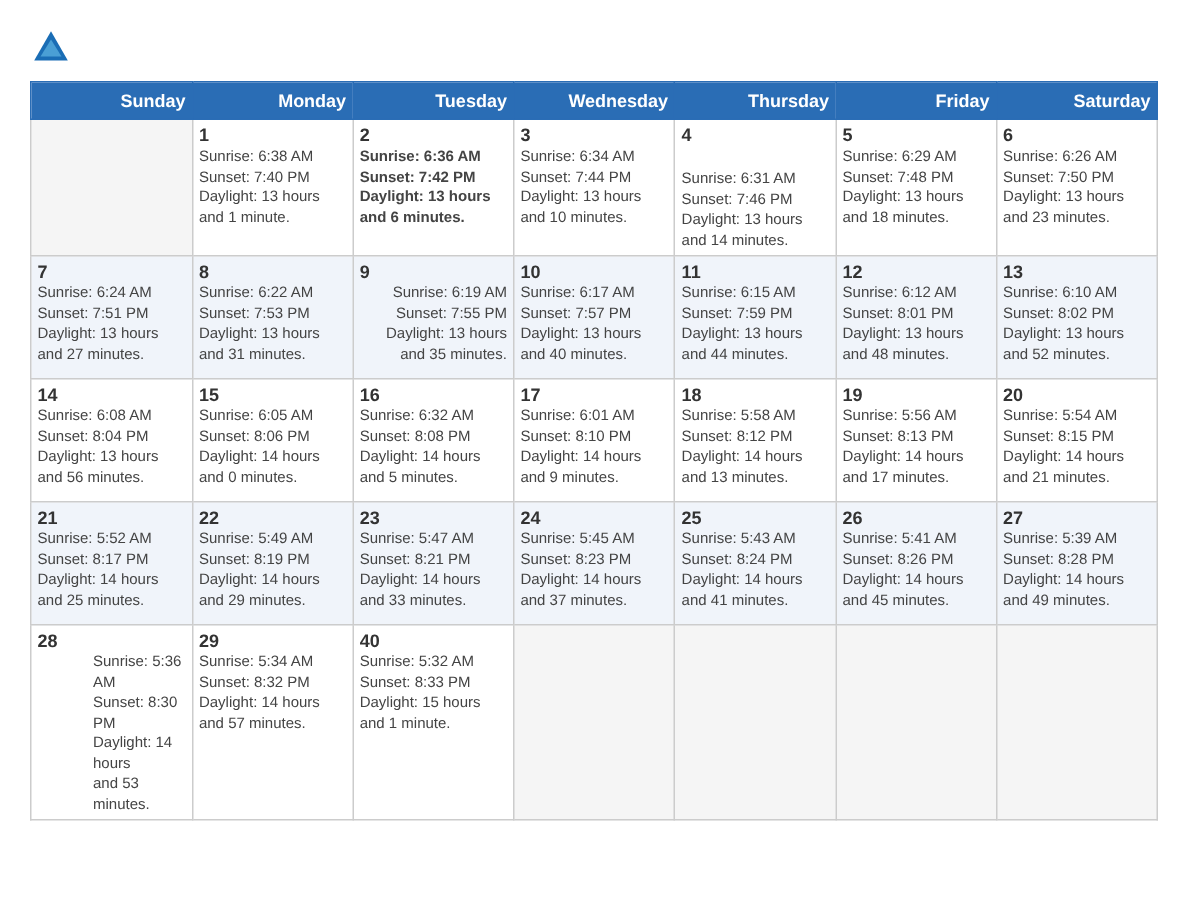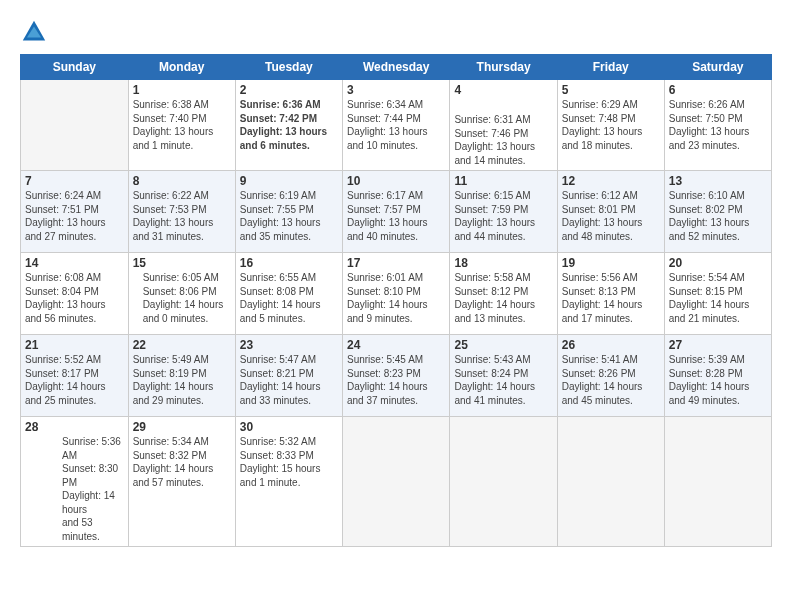--- a/index.html
+++ b/index.html
@@ -58,21 +58,21 @@
     }
     .calendar {
       width: 100%;
       border-collapse: collapse;
       font-size: 10.5px;
     }
     .calendar th {
       background: #2a6db5;
       color: #fff;
       padding: 5px 4px;
-      text-align: center;
+      text-align: right;
       font-size: 12px;
       font-weight: bold;
       border: 1px solid #2a6db5;
     }
     .calendar td {
       border: 1px solid #ccc;
       vertical-align: top;
       padding: 3px 4px;
       width: 108px;
       height: 82px;
@@ -186,21 +186,21 @@
           </td>
           <td>
             <span class="day-num">8</span>
             <div class="day-info" style="white-space: pre-line;">Sunrise: 6:22 AM
 Sunset: 7:53 PM
 Daylight: 13 hours
 and 31 minutes.</div>
           </td>
           <td>
             <span class="day-num">9</span>
-            <div class="day-info" style="white-space: pre-line;">Sunrise: 6:19 AM
+            <div class="day-info" style="white-space: pre-line; text-align: right;">Sunrise: 6:19 AM
 Sunset: 7:55 PM
 Daylight: 13 hours
 and 35 minutes.</div>
           </td>
           <td>
             <span class="day-num">10</span>
             <div class="day-info" style="white-space: pre-line;">Sunrise: 6:17 AM
 Sunset: 7:57 PM
 Daylight: 13 hours
 and 40 minutes.</div>
@@ -230,28 +230,28 @@
         <tr>
           <td>
             <span class="day-num">14</span>
             <div class="day-info" style="white-space: pre-line;">Sunrise: 6:08 AM
 Sunset: 8:04 PM
 Daylight: 13 hours
 and 56 minutes.</div>
           </td>
           <td>
             <span class="day-num">15</span>
-            <div class="day-info" style="white-space: pre-line; margin-left: 10px;">Sunrise: 6:05 AM
+            <div class="day-info" style="white-space: pre-line;">Sunrise: 6:05 AM
 Sunset: 8:06 PM
 Daylight: 14 hours
 and 0 minutes.</div>
           </td>
           <td>
             <span class="day-num">16</span>
-            <div class="day-info" style="white-space: pre-line;">Sunrise: 6:55 AM
+            <div class="day-info" style="white-space: pre-line;">Sunrise: 6:32 AM
 Sunset: 8:08 PM
 Daylight: 14 hours
 and 5 minutes.</div>
           </td>
           <td>
             <span class="day-num">17</span>
             <div class="day-info" style="white-space: pre-line;">Sunrise: 6:01 AM
 Sunset: 8:10 PM
 Daylight: 14 hours
 and 9 minutes.</div>
@@ -338,21 +338,21 @@
 and 53 minutes.</div>
           </td>
           <td>
             <span class="day-num">29</span>
             <div class="day-info" style="white-space: pre-line;">Sunrise: 5:34 AM
 Sunset: 8:32 PM
 Daylight: 14 hours
 and 57 minutes.</div>
           </td>
           <td>
-            <span class="day-num">30</span>
+            <span class="day-num">40</span>
             <div class="day-info" style="white-space: pre-line;">Sunrise: 5:32 AM
 Sunset: 8:33 PM
 Daylight: 15 hours
 and 1 minute.</div>
           </td>
           <td class="empty"></td>
           <td class="empty"></td>
           <td class="empty"></td>
           <td class="empty"></td>
         </tr>

